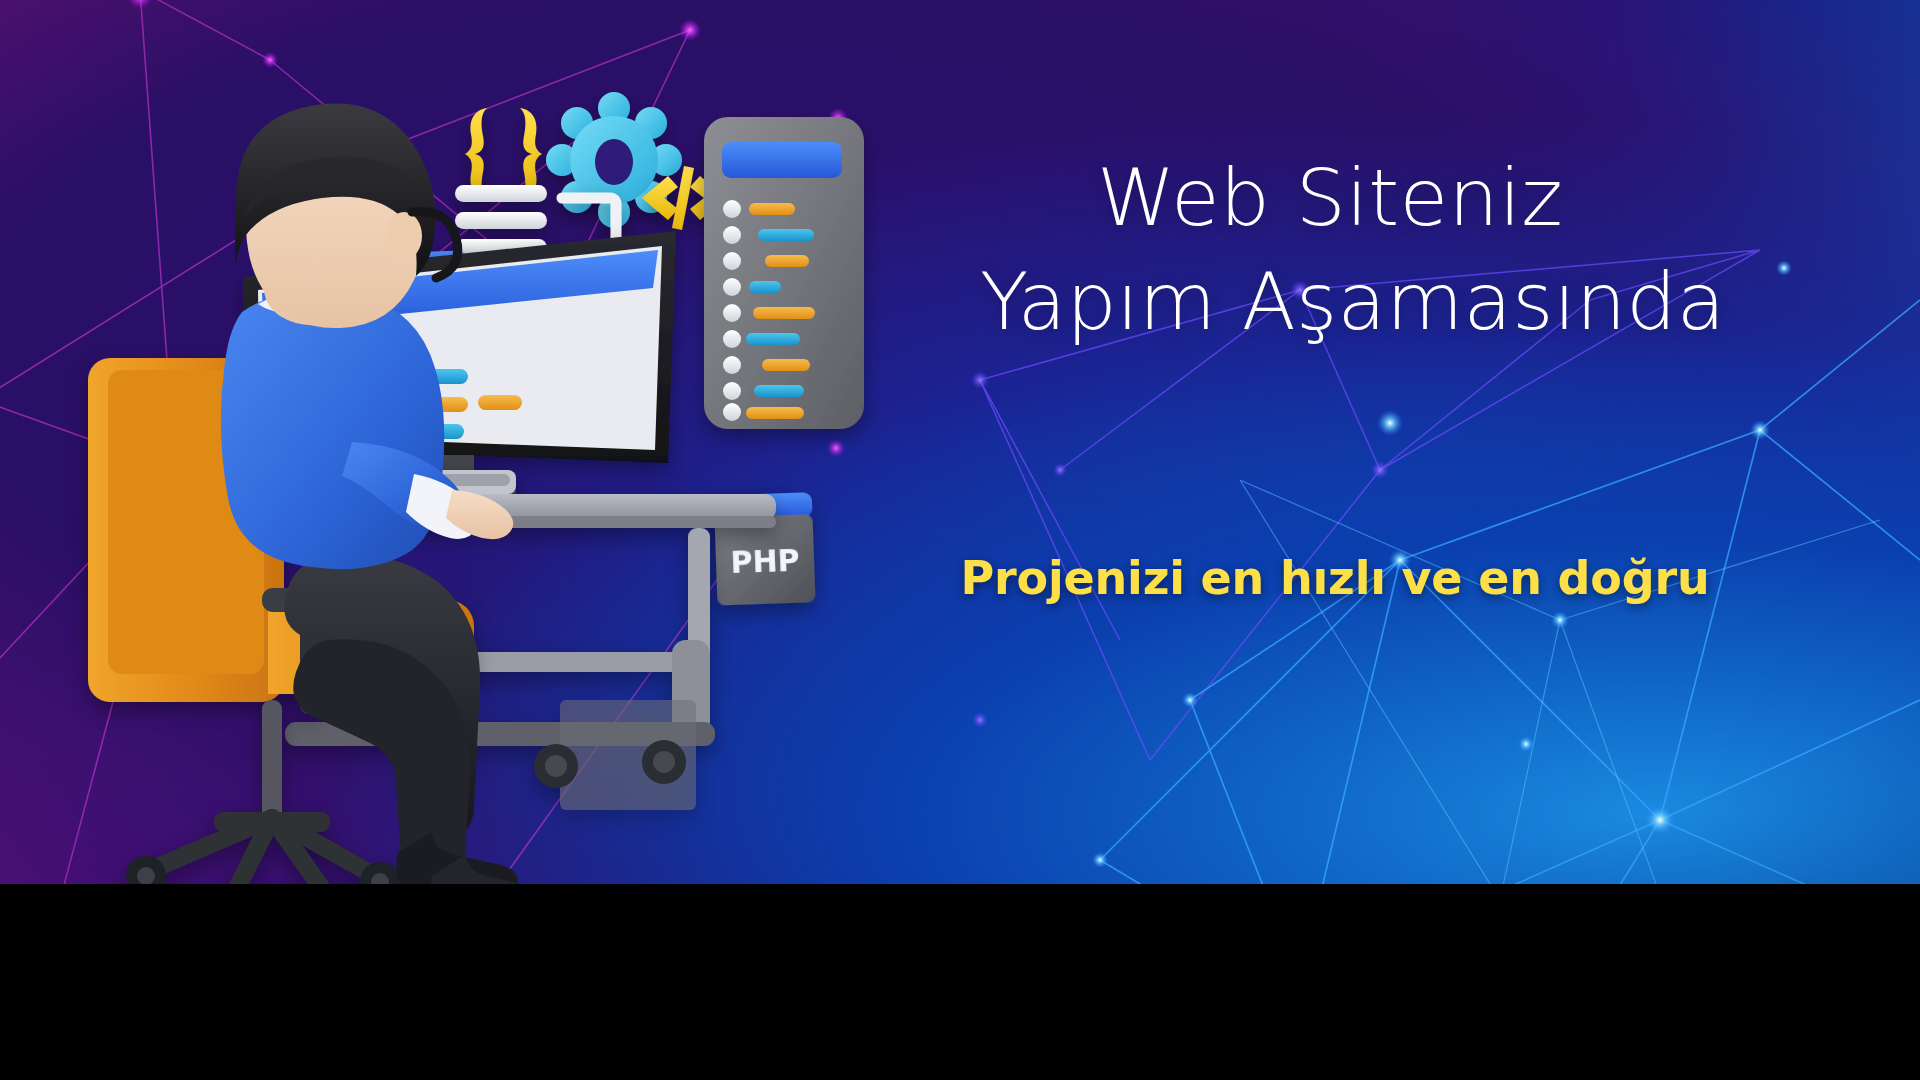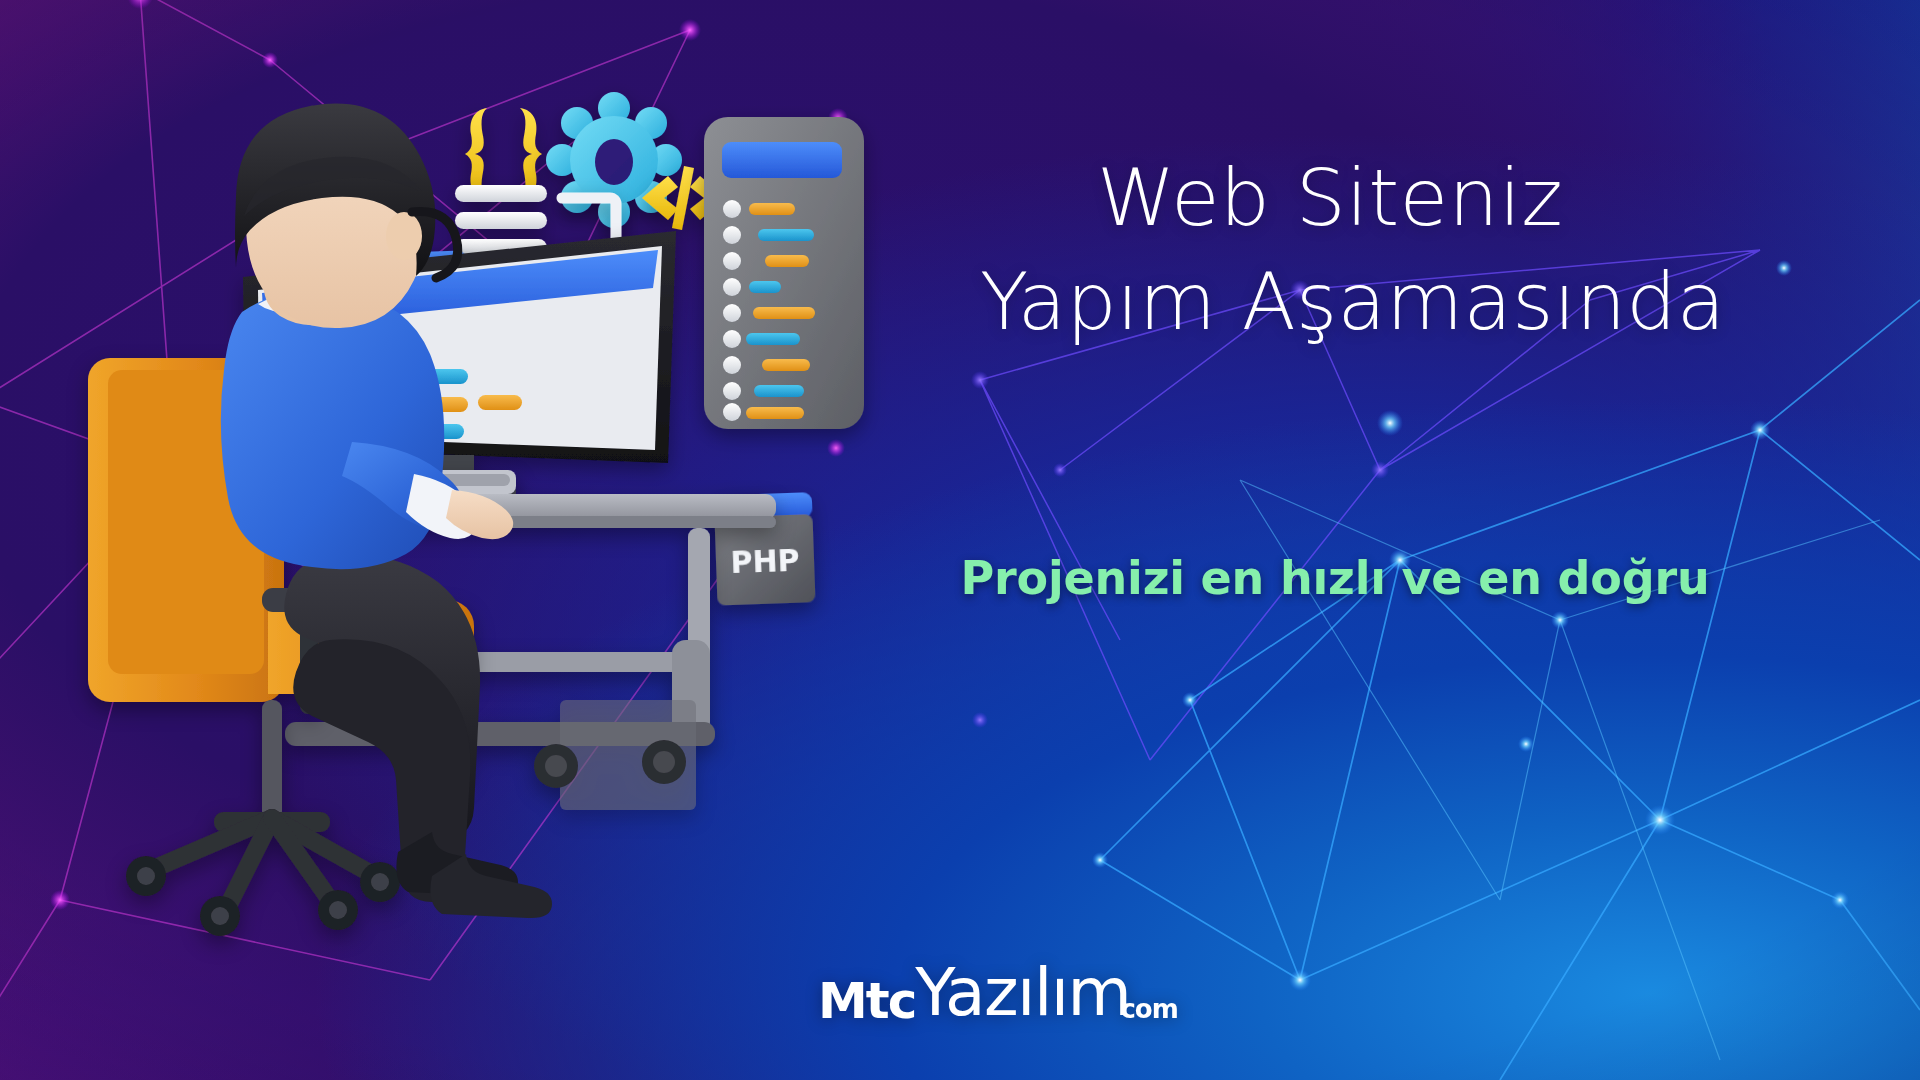--- a/index.html
+++ b/index.html
@@ -2,21 +2,21 @@
 <html lang="tr"><head>
 <meta charset="utf-8">
 <title>Web Siteniz Yapım Aşamasında</title>
 <style>
   html,body{margin:0;padding:0;background:#000;}
   body{font-family:"Liberation Sans", sans-serif;}
 
   #stage{
     position:relative;
     width:1920px;
-    height:1080px;
+    height:884px;
     overflow:hidden;
     background:#3a0f5e;
   }
 
   
   .bg-base{
     position:absolute; inset:0;
     background:
       radial-gradient(120% 95% at 86% 92%,  #1a8ae0 0%,  #0f63c4 17%, #0b3fae 33%, rgba(12,37,150,0) 58%),
       radial-gradient(95% 80% at 72% 62%,  #1438a8 0%, rgba(21,42,160,0.75) 30%, rgba(25,25,130,0) 62%),
@@ -46,21 +46,21 @@
     letter-spacing:0.3px;
     white-space:nowrap;
     text-shadow:0 2px 14px rgba(0,0,0,.28);
   }
 
   .subcopy{
     position:absolute;
     left:955px; top:540px;
     width:760px;
     text-align:center;
-    color:#86efac;
+    color:#fde047;
     font-family:"DejaVu Sans","Liberation Sans",sans-serif;
     font-weight:bold;
     font-size:46px;
     line-height:1.68;
     letter-spacing:-0.2px;
     text-shadow:0 3px 10px rgba(0,0,0,.45);
   }
   .subcopy span{display:block;}
 
   

